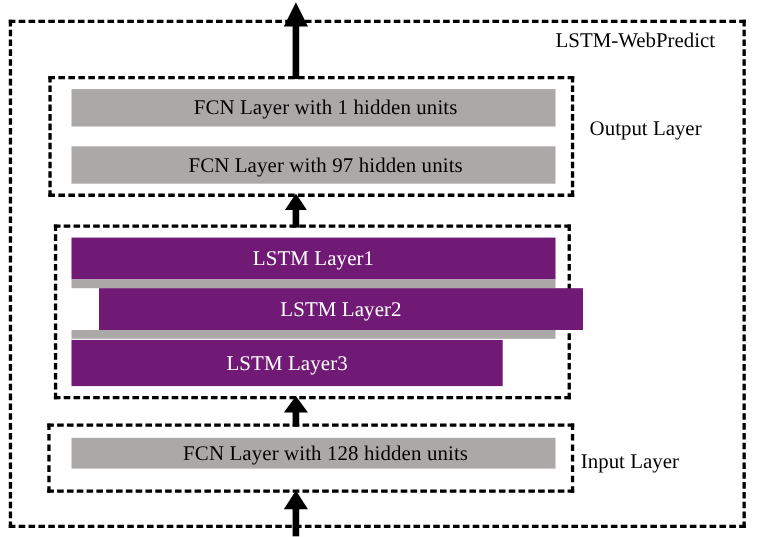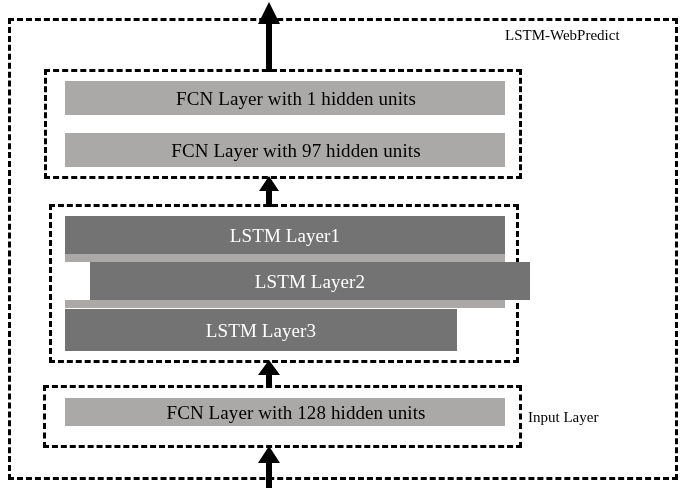--- a/index.html
+++ b/index.html
@@ -61,21 +61,21 @@
     line-height: 1;
     letter-spacing: 0.1px;
     white-space: nowrap;
   }
   .bar.fcn {
     background: #aba8a8;
     color: #000000;
     padding-left: 22px;
   }
   .bar.lstm {
-    background: #737373;
+    background: #701a75;
     color: #ffffff;
     text-align: center;
   }
 
   #fcn-out-1   { left: 65px;  top: 81px;  width: 440px; height: 34px; }
   #fcn-out-64  { left: 65px;  top: 133px; width: 440px; height: 34px; }
 
   #lstm-1      { left: 65px;  top: 216px; width: 440px; height: 38px; }
   #lstm-2      { left: 65px;  top: 262px; width: 440px; height: 38px; margin-left: 25px; }
   #lstm-3      { left: 65px;  top: 309px; width: 392px; height: 42px; }
@@ -89,21 +89,21 @@
     background: #aba8a8;
   }
   #lstm-sep-1 { top: 254px; }
   #lstm-sep-2 { top: 300px; }
 
   #fcn-in-128  { left: 65px;  top: 398px; width: 440px; height: 28px; }
 
   
   .side-label {
     position: absolute;
-    font-size: 15px;
+    font-size: 19px;
     line-height: 1;
     color: #000000;
     white-space: nowrap;
   }
   #label-model       { left: 505px; top: 28px; }
   #label-output-layer{ left: 536px; top: 108px; }
   #label-lstm-layer  { left: 536px; top: 267px; }
   #label-input-layer { left: 528px; top: 410px; }
 
   
@@ -123,20 +123,21 @@
 
 <div id="canvas">
 
   <div class="dashed-box" id="outer-box"></div>
 
   <div class="side-label" id="label-model">LSTM-WebPredict</div>
 
   <div class="dashed-box" id="output-group-box"></div>
   <div class="bar fcn" id="fcn-out-1">FCN Layer with 1 hidden units</div>
   <div class="bar fcn" id="fcn-out-64">FCN Layer with 97 hidden units</div>
+  <div class="side-label" id="label-output-layer">Output Layer</div>
 
   <div class="dashed-box" id="lstm-group-box"></div>
   <div class="bar lstm" id="lstm-1">LSTM Layer1</div>
   <div class="lstm-sep" id="lstm-sep-1"></div>
   <div class="bar lstm" id="lstm-2">LSTM Layer2</div>
   <div class="lstm-sep" id="lstm-sep-2"></div>
   <div class="bar lstm" id="lstm-3">LSTM Layer3</div>
 
   <div class="dashed-box" id="input-group-box"></div>
   <div class="bar fcn" id="fcn-in-128">FCN Layer with 128 hidden units</div>

